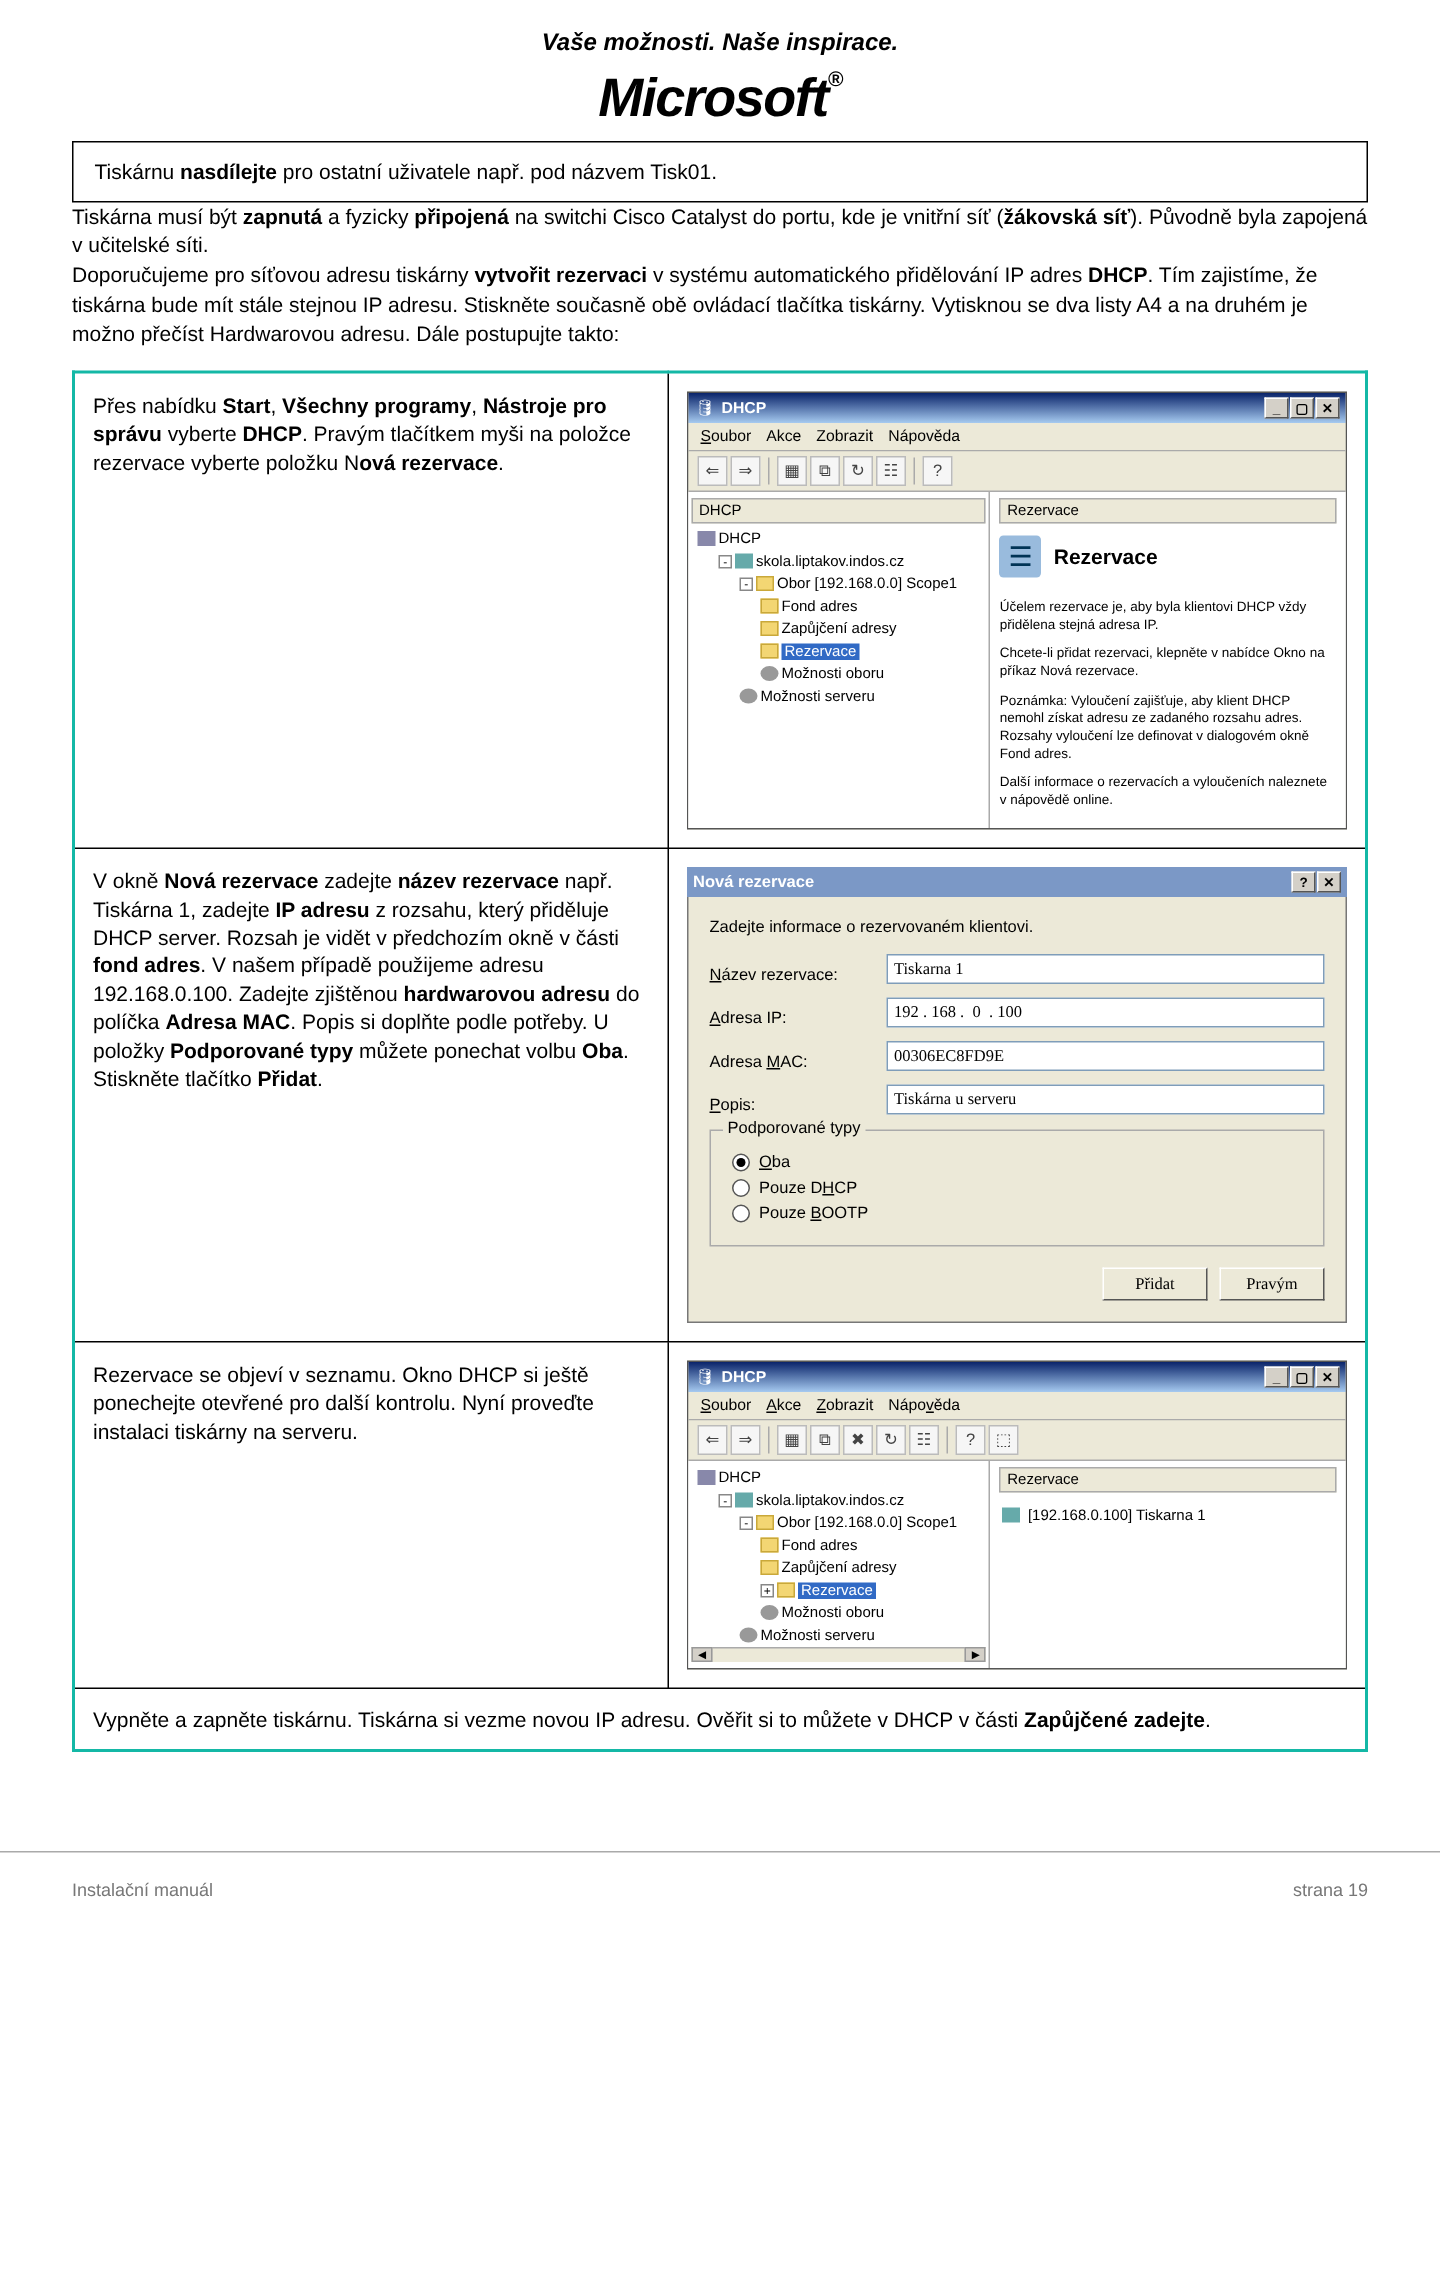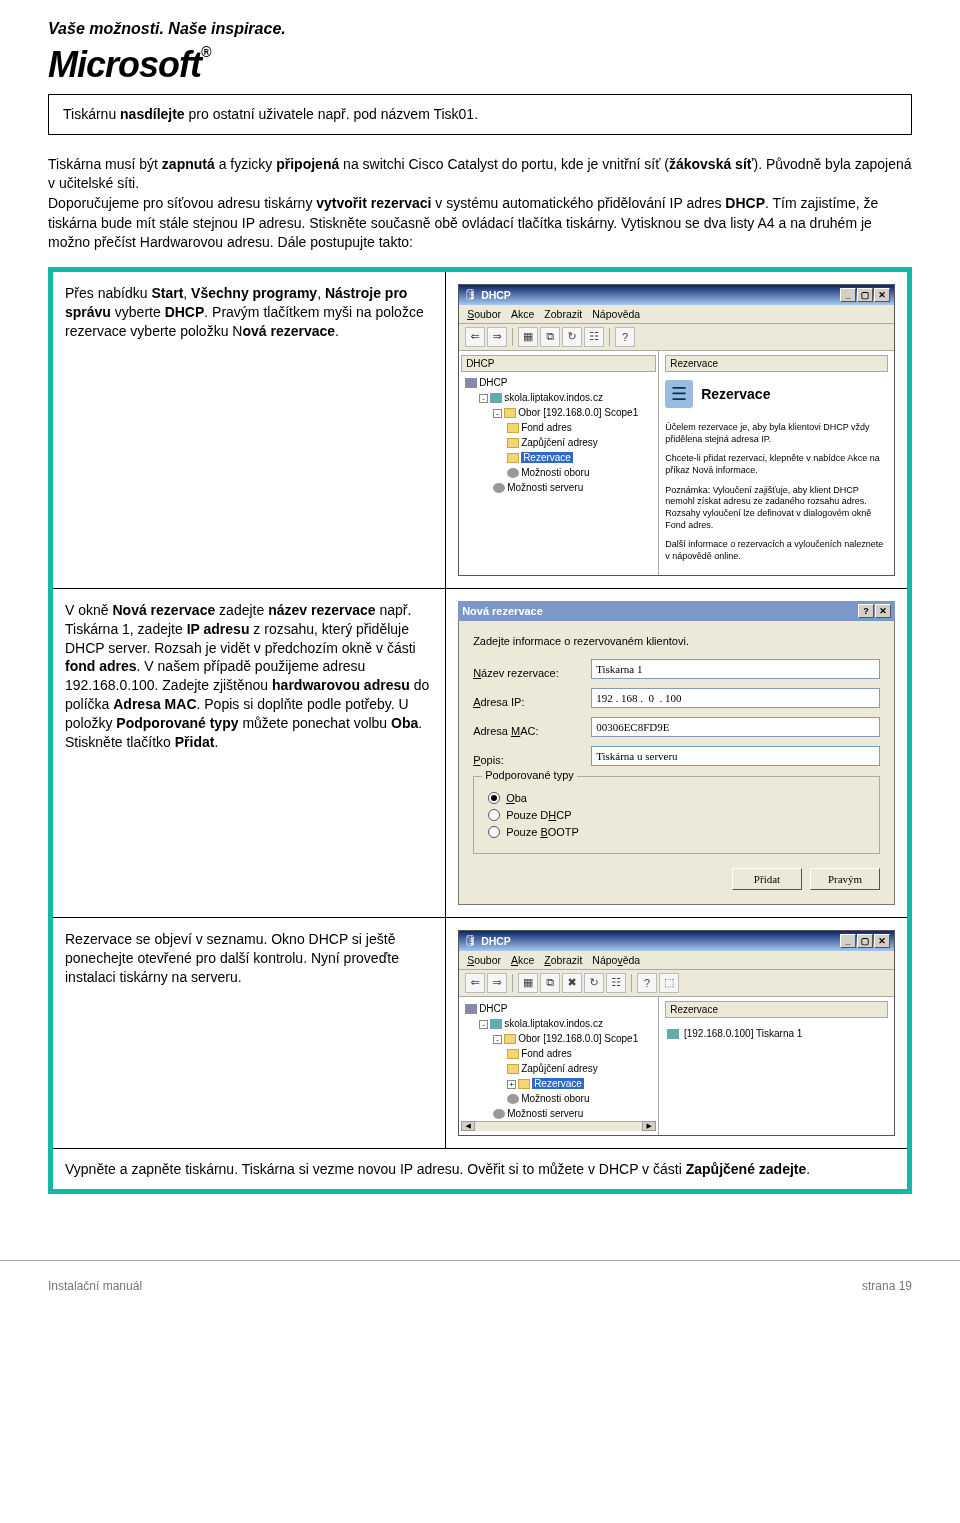--- a/index.html
+++ b/index.html
@@ -1,27 +1,27 @@
 <!DOCTYPE html>
 <html><head>
 <meta charset="utf-8">
 <style>
   *{box-sizing:border-box;margin:0;padding:0;font-family:Arial,Helvetica,sans-serif}
   body{background:#fff;color:#000;font-size:14px;width:960px;margin:0 auto}
-  .hdr{padding:20px 48px 8px;text-align:left}
+  .hdr{padding:20px 48px 8px;text-align:center}
   .hdr-t{font-style:italic;font-weight:600;font-size:16px}
   .hdr-logo{margin-top:6px;font:italic 900 36px "Arial Black",Arial;letter-spacing:-1px}
   .sup{font-size:14px;vertical-align:top}
   .page{padding:0 48px 40px}
-  .box{border:1px solid #000;padding:10px 14px;margin-bottom:20px}
+  .box{border:1px solid #000;padding:10px 14px;margin-bottom:0}
   .box p{line-height:1.35}
   b{font-weight:700}
   .sect-h{font-size:20px;font-weight:700;margin:18px 0 8px}
   .intro{line-height:1.4;margin-bottom:14px}
-  .tbl{width:100%;border:5px solid #14b8a6;border-collapse:collapse}
+  .tbl{width:100%;border:2px solid #14b8a6;border-collapse:collapse}
   .tbl td{border:1px solid #000;vertical-align:top;padding:12px}
   .lcol{width:46%}
   .rcol{width:54%}
   .lcol p{line-height:1.35}
   .ftr{padding:18px 48px;border-top:1px solid #aaa;display:flex;justify-content:space-between;color:#777;font-size:12px;margin-top:26px}
   .win{font-family:Tahoma,Arial,sans-serif;font-size:10.5px;color:#000;background:#ece9d8;border:1px solid #555}
   .tb{background:linear-gradient(#0a246a,#a6caf0);color:#fff;display:flex;align-items:center;gap:4px;padding:2px 4px;height:20px}
   .tb-ico{width:14px;height:14px;display:inline-flex;align-items:center;justify-content:center}
   .tb-t{font-weight:700;flex:1}
   .tb-b{display:flex;gap:1px}
@@ -149,21 +149,21 @@
                 </ul>
               </div>
             </div>
             <div class="pane">
               <div class="phd">Rezervace</div>
               <div class="big">
                 <span class="bigic">☰</span>
                 <span class="bigt">Rezervace</span>
               </div>
               <p>Účelem rezervace je, aby byla klientovi DHCP vždy přidělena stejná adresa IP.</p>
-              <p>Chcete-li přidat rezervaci, klepněte v nabídce Akce na příkaz Nová informace.</p>
+              <p>Chcete-li přidat rezervaci, klepněte v nabídce Okno na příkaz Nová rezervace.</p>
               <p>Poznámka: Vyloučení zajišťuje, aby klient DHCP nemohl získat adresu ze zadaného rozsahu adres. Rozsahy vyloučení lze definovat v dialogovém okně Fond adres.</p>
               <p>Další informace o rezervacích a vyloučeních naleznete v nápovědě online.</p>
             </div>
           </div>
         </div>
       </td>
     </tr>
 
     <tr>
       <td class="lcol">

